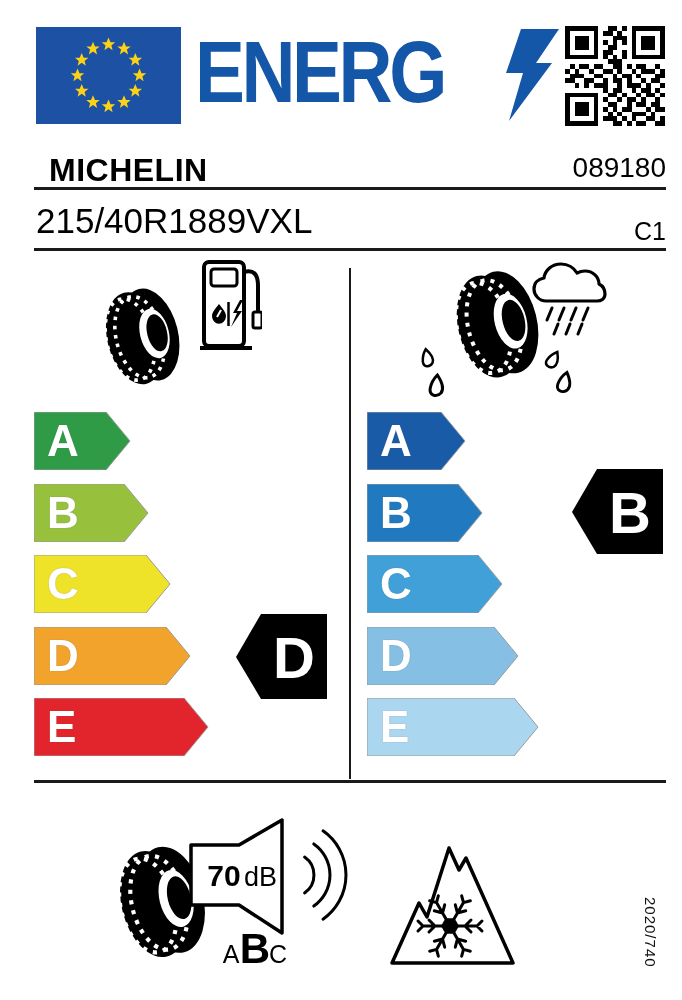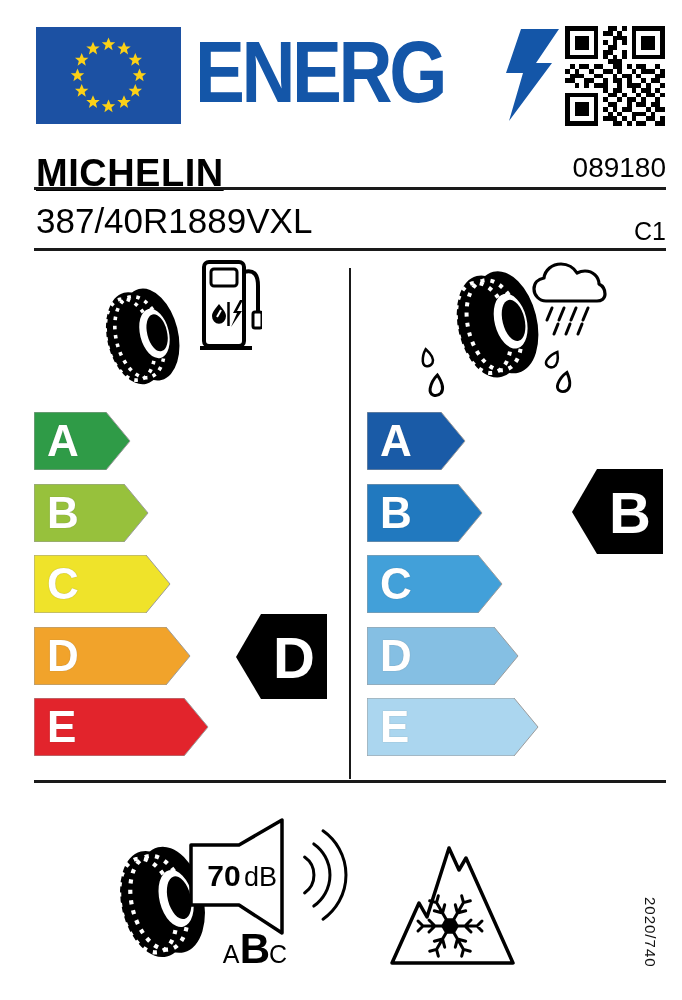--- a/index.html
+++ b/index.html
@@ -8,21 +8,21 @@
   .abs{position:absolute;}
 
   
   .energ-text{position:absolute;left:186px;top:22px;font-size:88px;font-weight:bold;
     color:#1456a8;letter-spacing:-4px;transform:scaleX(0.85);transform-origin:left top;line-height:100px;}
   #qr-grid{position:absolute;left:556px;top:26px;width:100px;height:100px;
     display:grid;grid-template-columns:repeat(21,1fr);grid-auto-rows:1fr;}
   #qr-grid div{width:100%;height:100%;}
   #qr-grid .on{background:#000;}
 
-  .brand{position:absolute;left:27px;top:152px;font-size:38px;font-weight:bold;letter-spacing:0.5px;text-decoration:underline;}
+  .brand{position:absolute;left:40px;top:152px;font-size:32px;font-weight:bold;letter-spacing:0.5px;}
   .article{position:absolute;right:25px;top:152px;font-size:28px;}
   .hline{position:absolute;left:25px;width:632px;height:3px;background:#1a1a1a;}
   .dims{position:absolute;left:27px;top:201px;font-size:35px;}
   .tclass{position:absolute;right:25px;top:217px;font-size:25px;}
 
   .vline{position:absolute;left:340px;top:268px;width:2px;height:511px;background:#1a1a1a;}
 
   
   .srow{position:absolute;height:58px;}
   .sletter{position:absolute;left:13px;top:0;height:58px;line-height:58px;
@@ -516,21 +516,21 @@
       <div></div>
       <div></div>
       <div class="on"></div>
       <div class="on"></div>
     </div>
 
   <div class="brand">MICHELIN</div>
   <div class="article">089180</div>
   <div class="hline" style="top:187px"></div>
 
-  <div class="dims">387/40R1889VXL</div>
+  <div class="dims">215/40R1889VXL</div>
   <div class="tclass">C1</div>
   <div class="hline" style="top:248px"></div>
 
   <div class="vline"></div>
 
   <svg class="abs" style="left:90px;top:278px" width="90" height="117" viewBox="0 0 100 115">
     <use href="#tire"></use>
   </svg>
   <svg class="abs" style="left:189px;top:256px" width="64" height="100" viewBox="0 0 64 100">
     <rect x="2" y="90" width="52" height="4" fill="#000"></rect>

